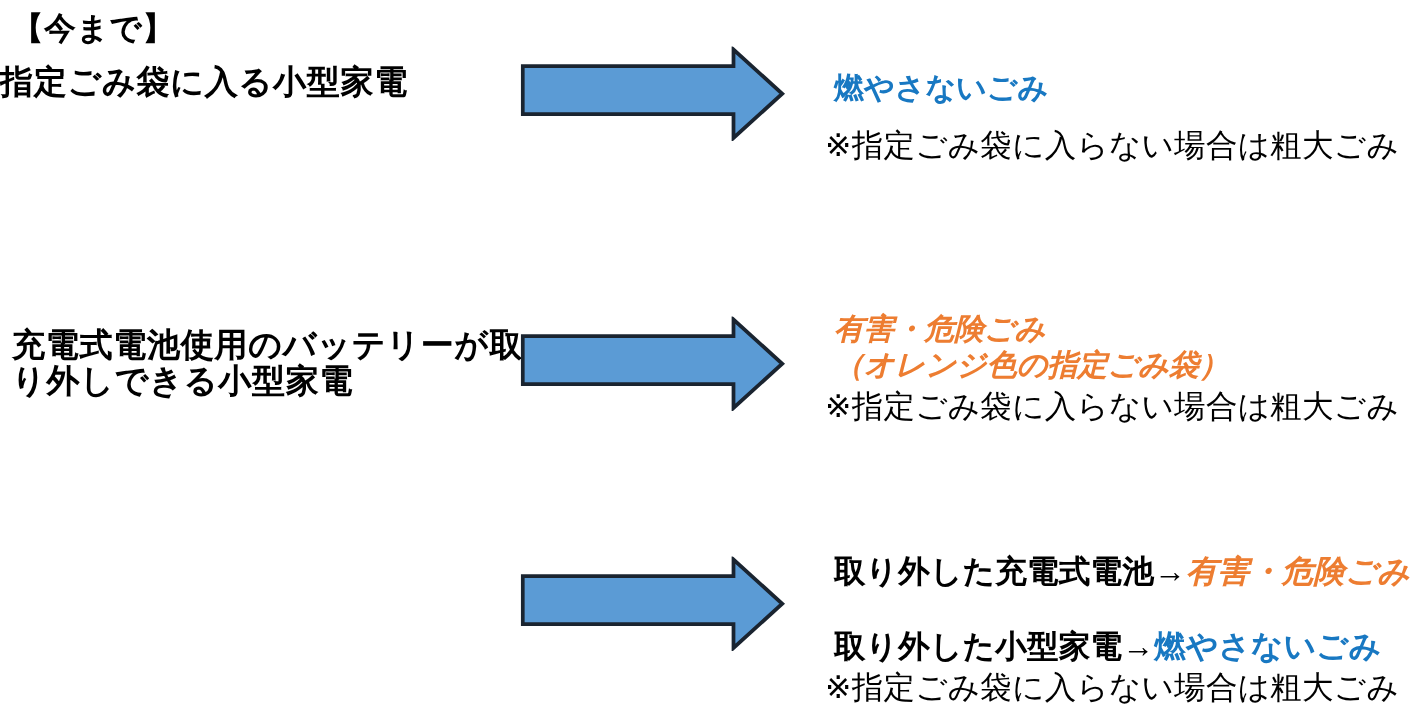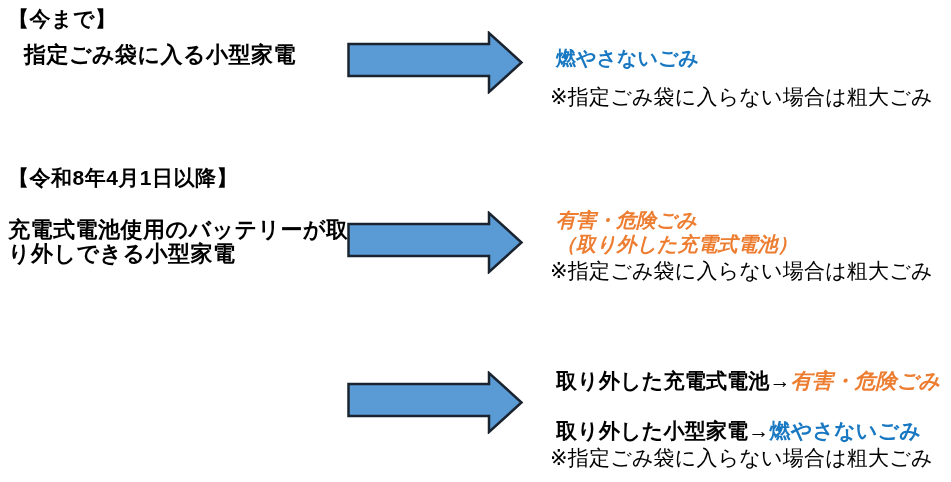--- a/index.html
+++ b/index.html
@@ -62,41 +62,40 @@
     stroke-linejoin: miter;
   }
 </style>
 </head>
 <body>
 
 <div class="canvas">
 
   <h2 class="abs hdr" style="left:8px; top:5px;">【今まで】</h2>
 
-  <p class="abs item" style="left:24px; top:43px; width:340px;">指定ごみ袋に入る小型家電</p>
+  <p class="abs item" style="left:0; top:43px; width:340px;">指定ごみ袋に入る小型家電</p>
 
   <svg class="abs arrow-svg" style="left:347px; top:31px;" width="177" height="63" viewBox="0 0 177 63" aria-hidden="true">
     <polygon points="1.5,13 142,13 142,2 174.5,31.5 142,61 142,45 1.5,45"></polygon>
   </svg>
 
   <p class="abs result blue" style="left:556px; top:45px;">燃やさないごみ</p>
 
   <p class="abs note" style="left:550px; top:83px;">※指定ごみ袋に入らない場合は粗大ごみ</p>
 
-  <h2 class="abs hdr" style="left:8px; top:164px;">【令和8年4月1日以降】</h2>
 
   <p class="abs item" style="left:8px; top:218px; width:343px;">充電式電池使用のバッテリーが取り外しできる小型家電</p>
 
   <svg class="abs arrow-svg" style="left:347px; top:211px;" width="177" height="63" viewBox="0 0 177 63" aria-hidden="true">
     <polygon points="1.5,13 142,13 142,2 174.5,31.5 142,61 142,45 1.5,45"></polygon>
   </svg>
 
   <div class="abs result-multiline orange" style="left:556px; top:208px;">
     <div>有害・危険ごみ</div>
-    <div>（取り外した充電式電池）</div>
+    <div>（オレンジ色の指定ごみ袋）</div>
   </div>
 
   <p class="abs note" style="left:550px; top:257px;">※指定ごみ袋に入らない場合は粗大ごみ</p>
 
 
   <svg class="abs arrow-svg" style="left:347px; top:371px;" width="177" height="63" viewBox="0 0 177 63" aria-hidden="true">
     <polygon points="1.5,13 142,13 142,2 174.5,31.5 142,61 142,45 1.5,45"></polygon>
   </svg>
 
   <p class="abs combo" style="left:556px; top:417px;"><span>取り外した小型家電→</span><span class="blue">燃やさないごみ</span></p>

